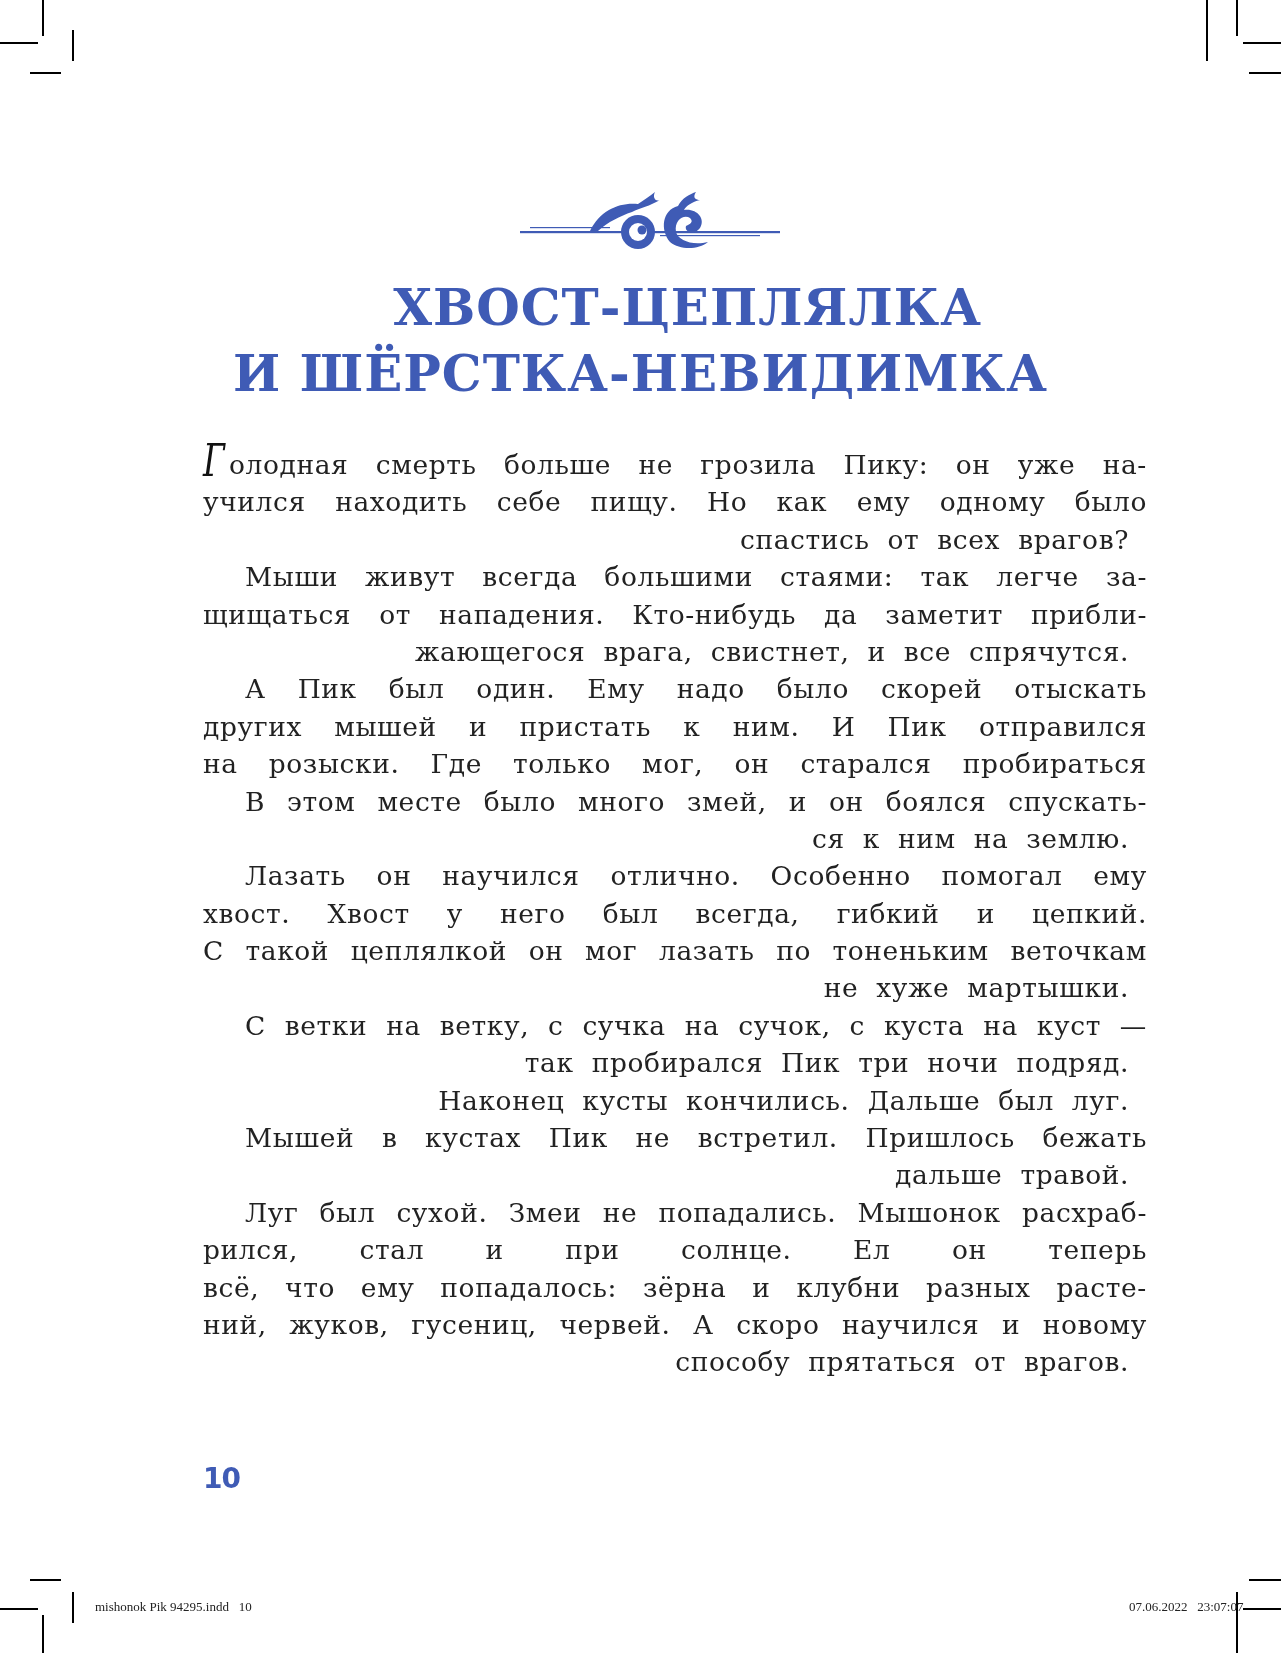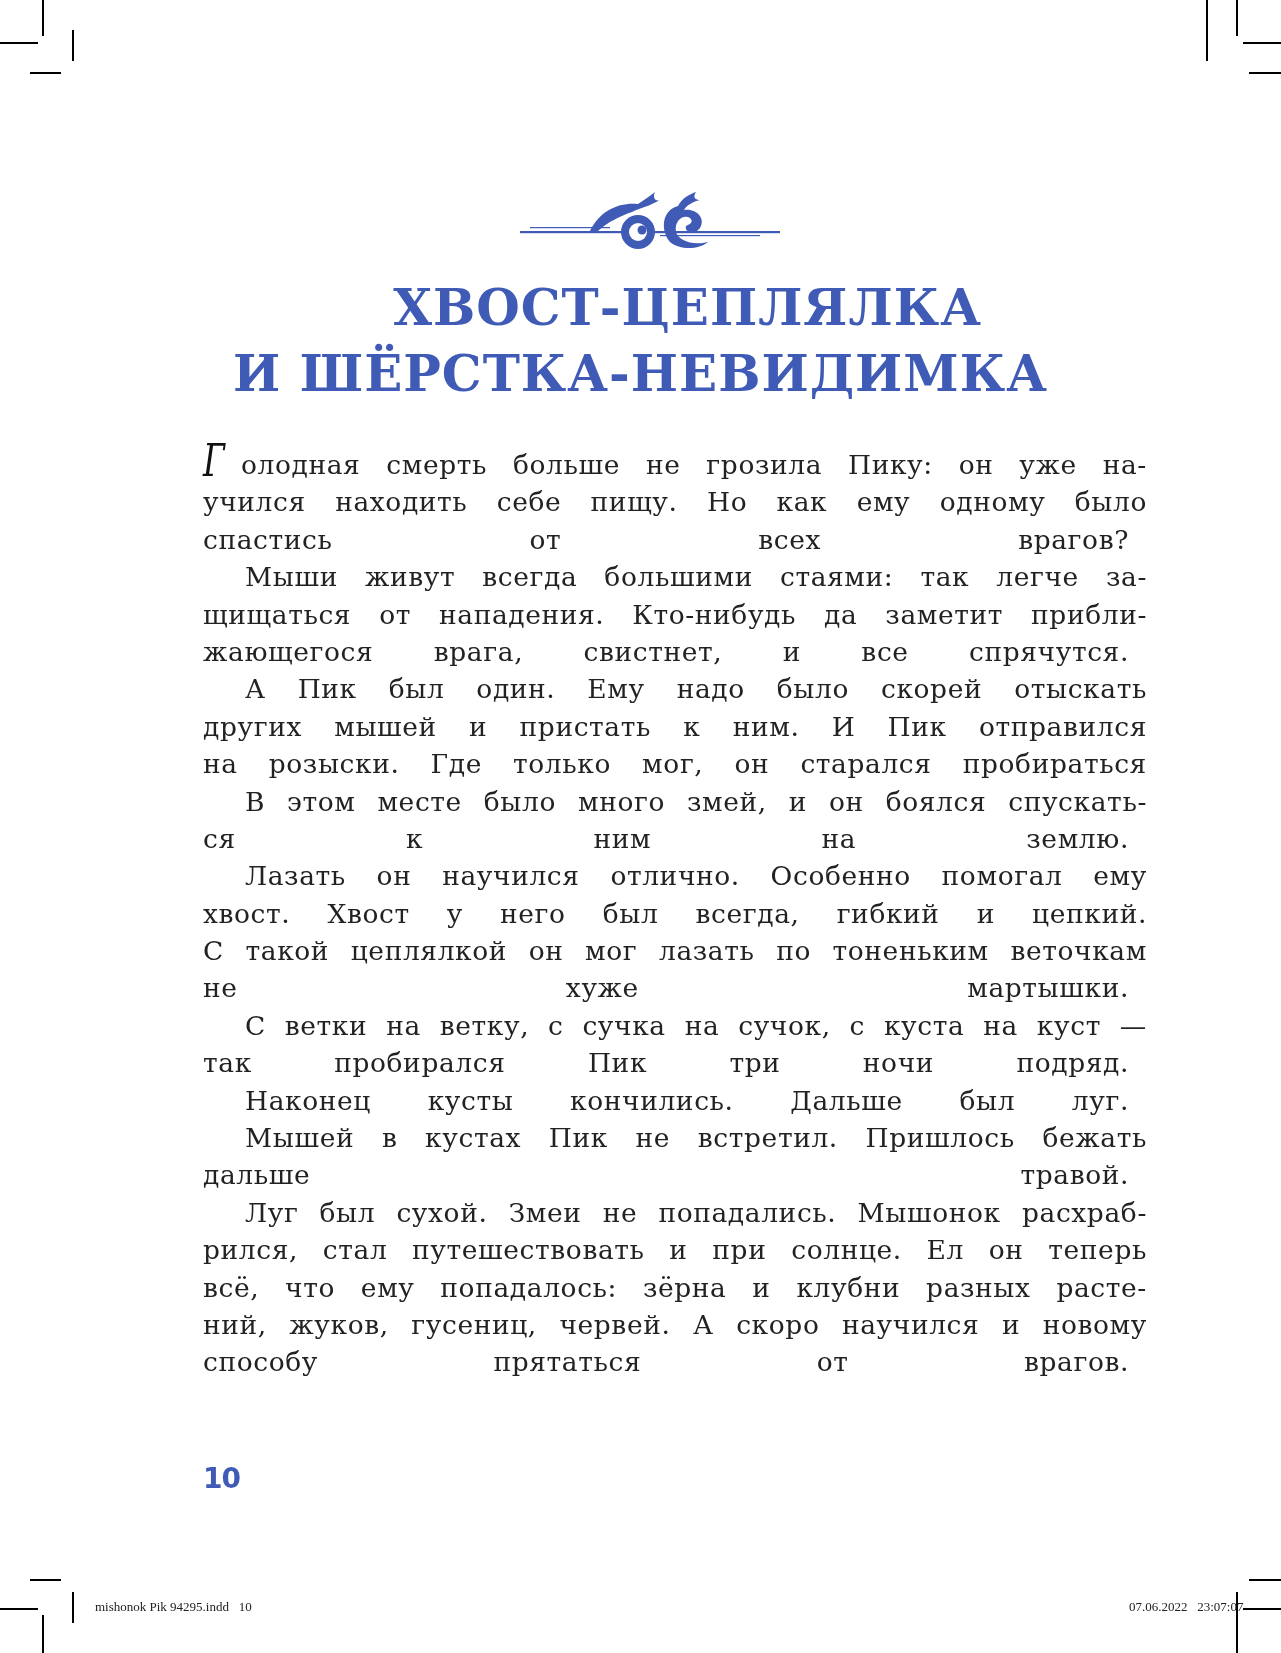--- a/index.html
+++ b/index.html
@@ -4,21 +4,21 @@
 <style>
   html,body{margin:0;padding:0;background:#fff;}
   body{width:1281px;height:1653px;position:relative;overflow:hidden;font-family:"DejaVu Serif",serif;}
   .crop{position:absolute;background:#000;}
   .ornament{position:absolute;left:520px;top:180px;width:260px;height:80px;}
   .title{position:absolute;left:0;width:1281px;text-align:center;color:#3f5bb5;font-family:"DejaVu Serif",serif;font-weight:bold;font-size:50px;letter-spacing:1px;transform:scaleX(1.0);}
   .title.l1{top:278px;padding-left:47px;}
   .title.l2{top:344px;}
   .body{position:absolute;left:203px;top:446px;width:944px;}
   .line{height:37.4px;line-height:37.4px;font-size:26.5px;color:#222;text-align:justify;text-align-last:justify;white-space:nowrap;display:flex;justify-content:space-between;letter-spacing:0.6px;}
-  .line.last{justify-content:space-between;}
+  .line.last{justify-content:flex-end;}
   .line.last span{margin-right:18px;}
   .line.indent{padding-left:42px;}
   .dropcap{font-family:"DejaVu Serif",serif;font-style:italic;font-size:44px;line-height:30px;color:#111;display:inline-block;margin-right:2px;transform:scaleX(0.75);transform-origin:left;width:24px;}
   .pageno{position:absolute;left:203px;top:1462px;font-size:28px;font-weight:bold;color:#3f5bb5;font-family:"DejaVu Sans",sans-serif;letter-spacing:-1px;text-align:center;}
   .slug{position:absolute;top:1599px;font-size:13px;color:#222;font-family:"Liberation Serif",serif;}
 </style>
 </head>
 <body>
 
 <div class="crop" style="left:42px;top:0;width:2px;height:36px;"></div>
@@ -53,21 +53,21 @@
   </g>
 </svg>
 
 <div class="title l1">ХВОСТ-ЦЕПЛЯЛКА</div>
 <div class="title l2">И ШЁРСТКА-НЕВИДИМКА</div>
 
 <div class="body" id="body">
     <div class="line">
       <span style="display: inline-flex;">
         <span class="dropcap">Г</span>
-        <span style="margin-left: 12px;">олодная</span>
+        <span style="margin-left: 0px;">олодная</span>
       </span>
       <span>смерть</span>
       <span>больше</span>
       <span>не</span>
       <span>грозила</span>
       <span>Пику:</span>
       <span>он</span>
       <span>уже</span>
       <span>на-</span>
     </div>
@@ -253,21 +253,20 @@
       <span>сухой.</span>
       <span>Змеи</span>
       <span>не</span>
       <span>попадались.</span>
       <span>Мышонок</span>
       <span>расхраб-</span>
     </div>
     <div class="line">
       <span>рился,</span>
       <span>стал</span>
-      <span>путешествовать</span>
       <span>и</span>
       <span>при</span>
       <span>солнце.</span>
       <span>Ел</span>
       <span>он</span>
       <span>теперь</span>
     </div>
     <div class="line">
       <span>всё,</span>
       <span>что</span>

